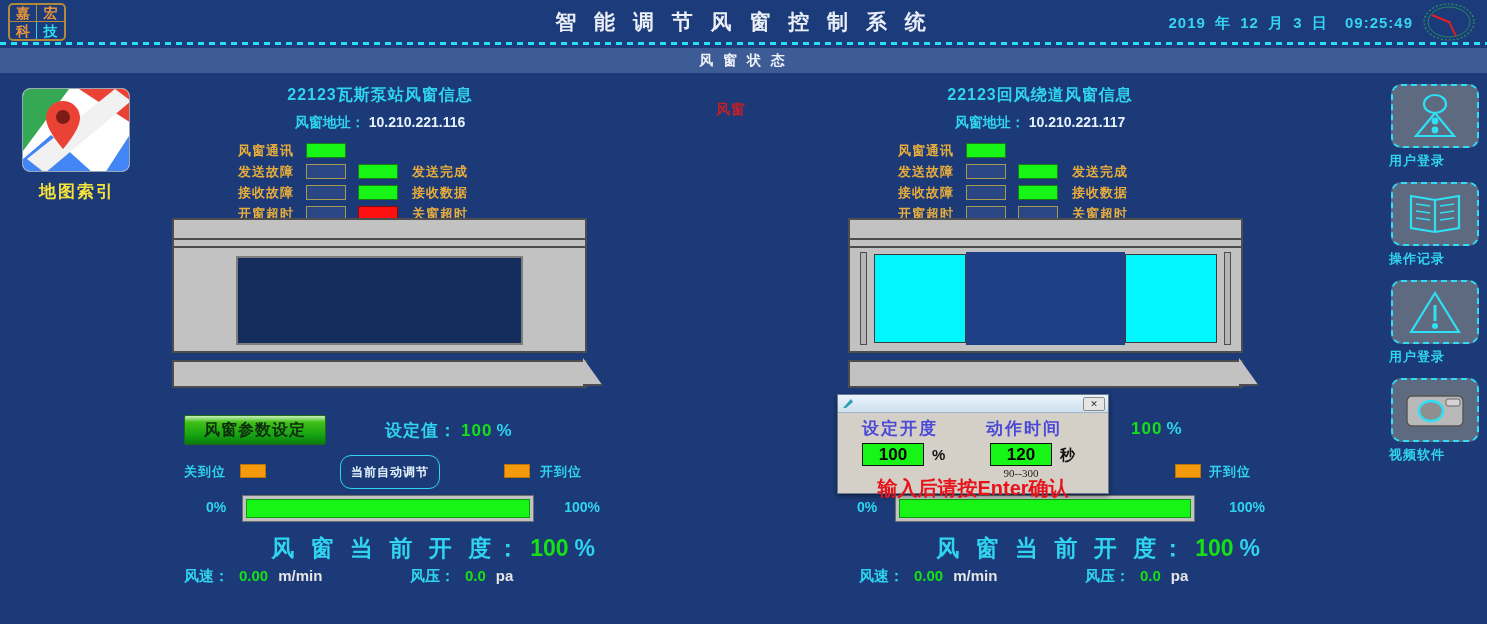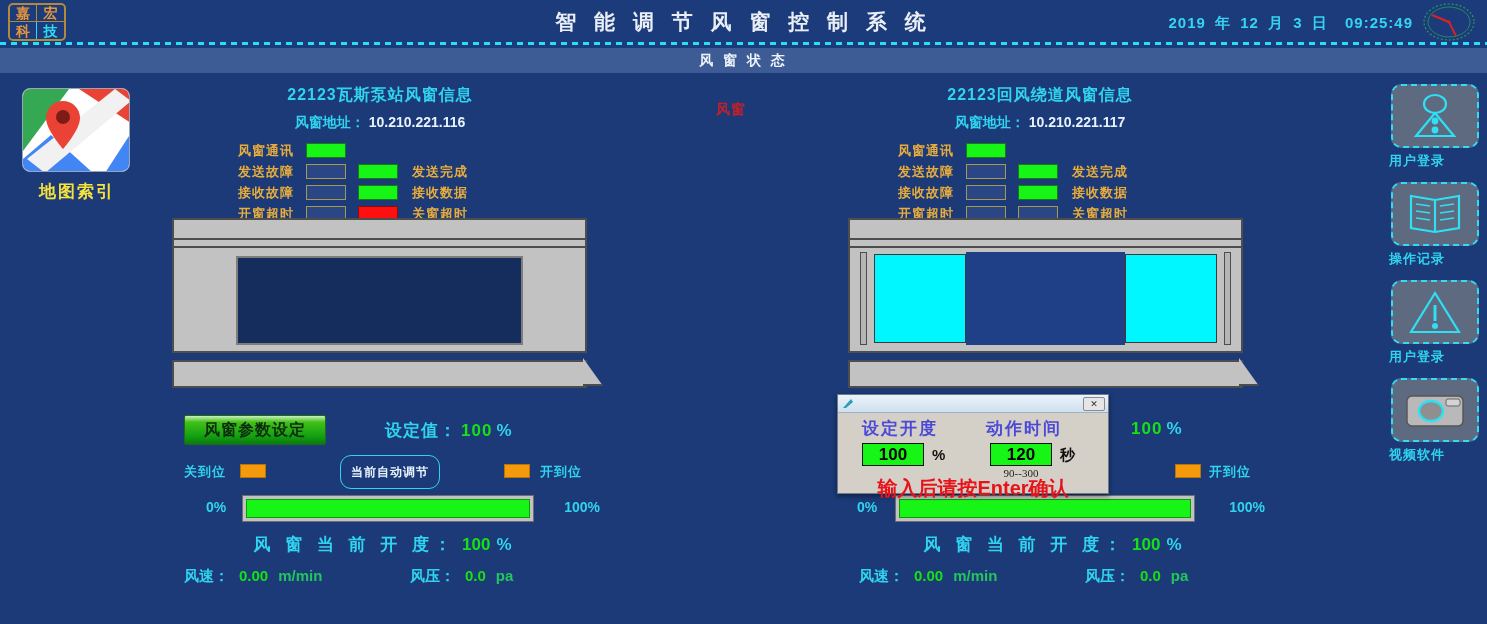--- a/index.html
+++ b/index.html
@@ -185,30 +185,30 @@
   }
   .bar-min { left: 36px; }
   .bar-max { right: 0; }
   .bar-frame {
     position: absolute; left: 72px; right: 66px; top: 0; height: 27px;
     background: #c2c2c2; border: 1px solid #6e6e6e; padding: 3px;
   }
   .bar-fill { height: 100%; background: #16f516; border: 1px solid #0e9b0e; }
 
   .open-row {
-    position: absolute; left: 0; top: 118px; width: 100%; text-align: center;
-    color: #30d4f0; font-size: 17px; font-weight: bold; letter-spacing: 5px;
+    position: absolute; left: 0; top: 118px; width: 100%; text-align: right;
+    color: #30d4f0; font-size: 23px; font-weight: bold; letter-spacing: 5px;
     white-space: nowrap;
   }
   .open-row .num { color: #16e016; letter-spacing: 0; margin: 0 6px; }
 
   .meas-row { position: absolute; left: 0; top: 152px; width: 100%; height: 22px; }
   .meas { position: absolute; color: #30d4f0; font-size: 15px; font-weight: bold; white-space: nowrap; }
   .meas .num { color: #16e016; margin: 0 10px; }
-  .meas .unit { color: #22c55e; }
+  .meas .unit { color: #e5e5e5; }
   .meas-a { left: 14px; }
   .meas-b { left: 240px; }
 
   
   .dialog {
     position: absolute; left: 837px; top: 394px; width: 272px; height: 100px;
     background: #d4d0c8; border: 1px solid #6d7b8d;
     box-shadow: 0 2px 5px rgba(0,0,0,.45);
   }
   .dlg-title {

